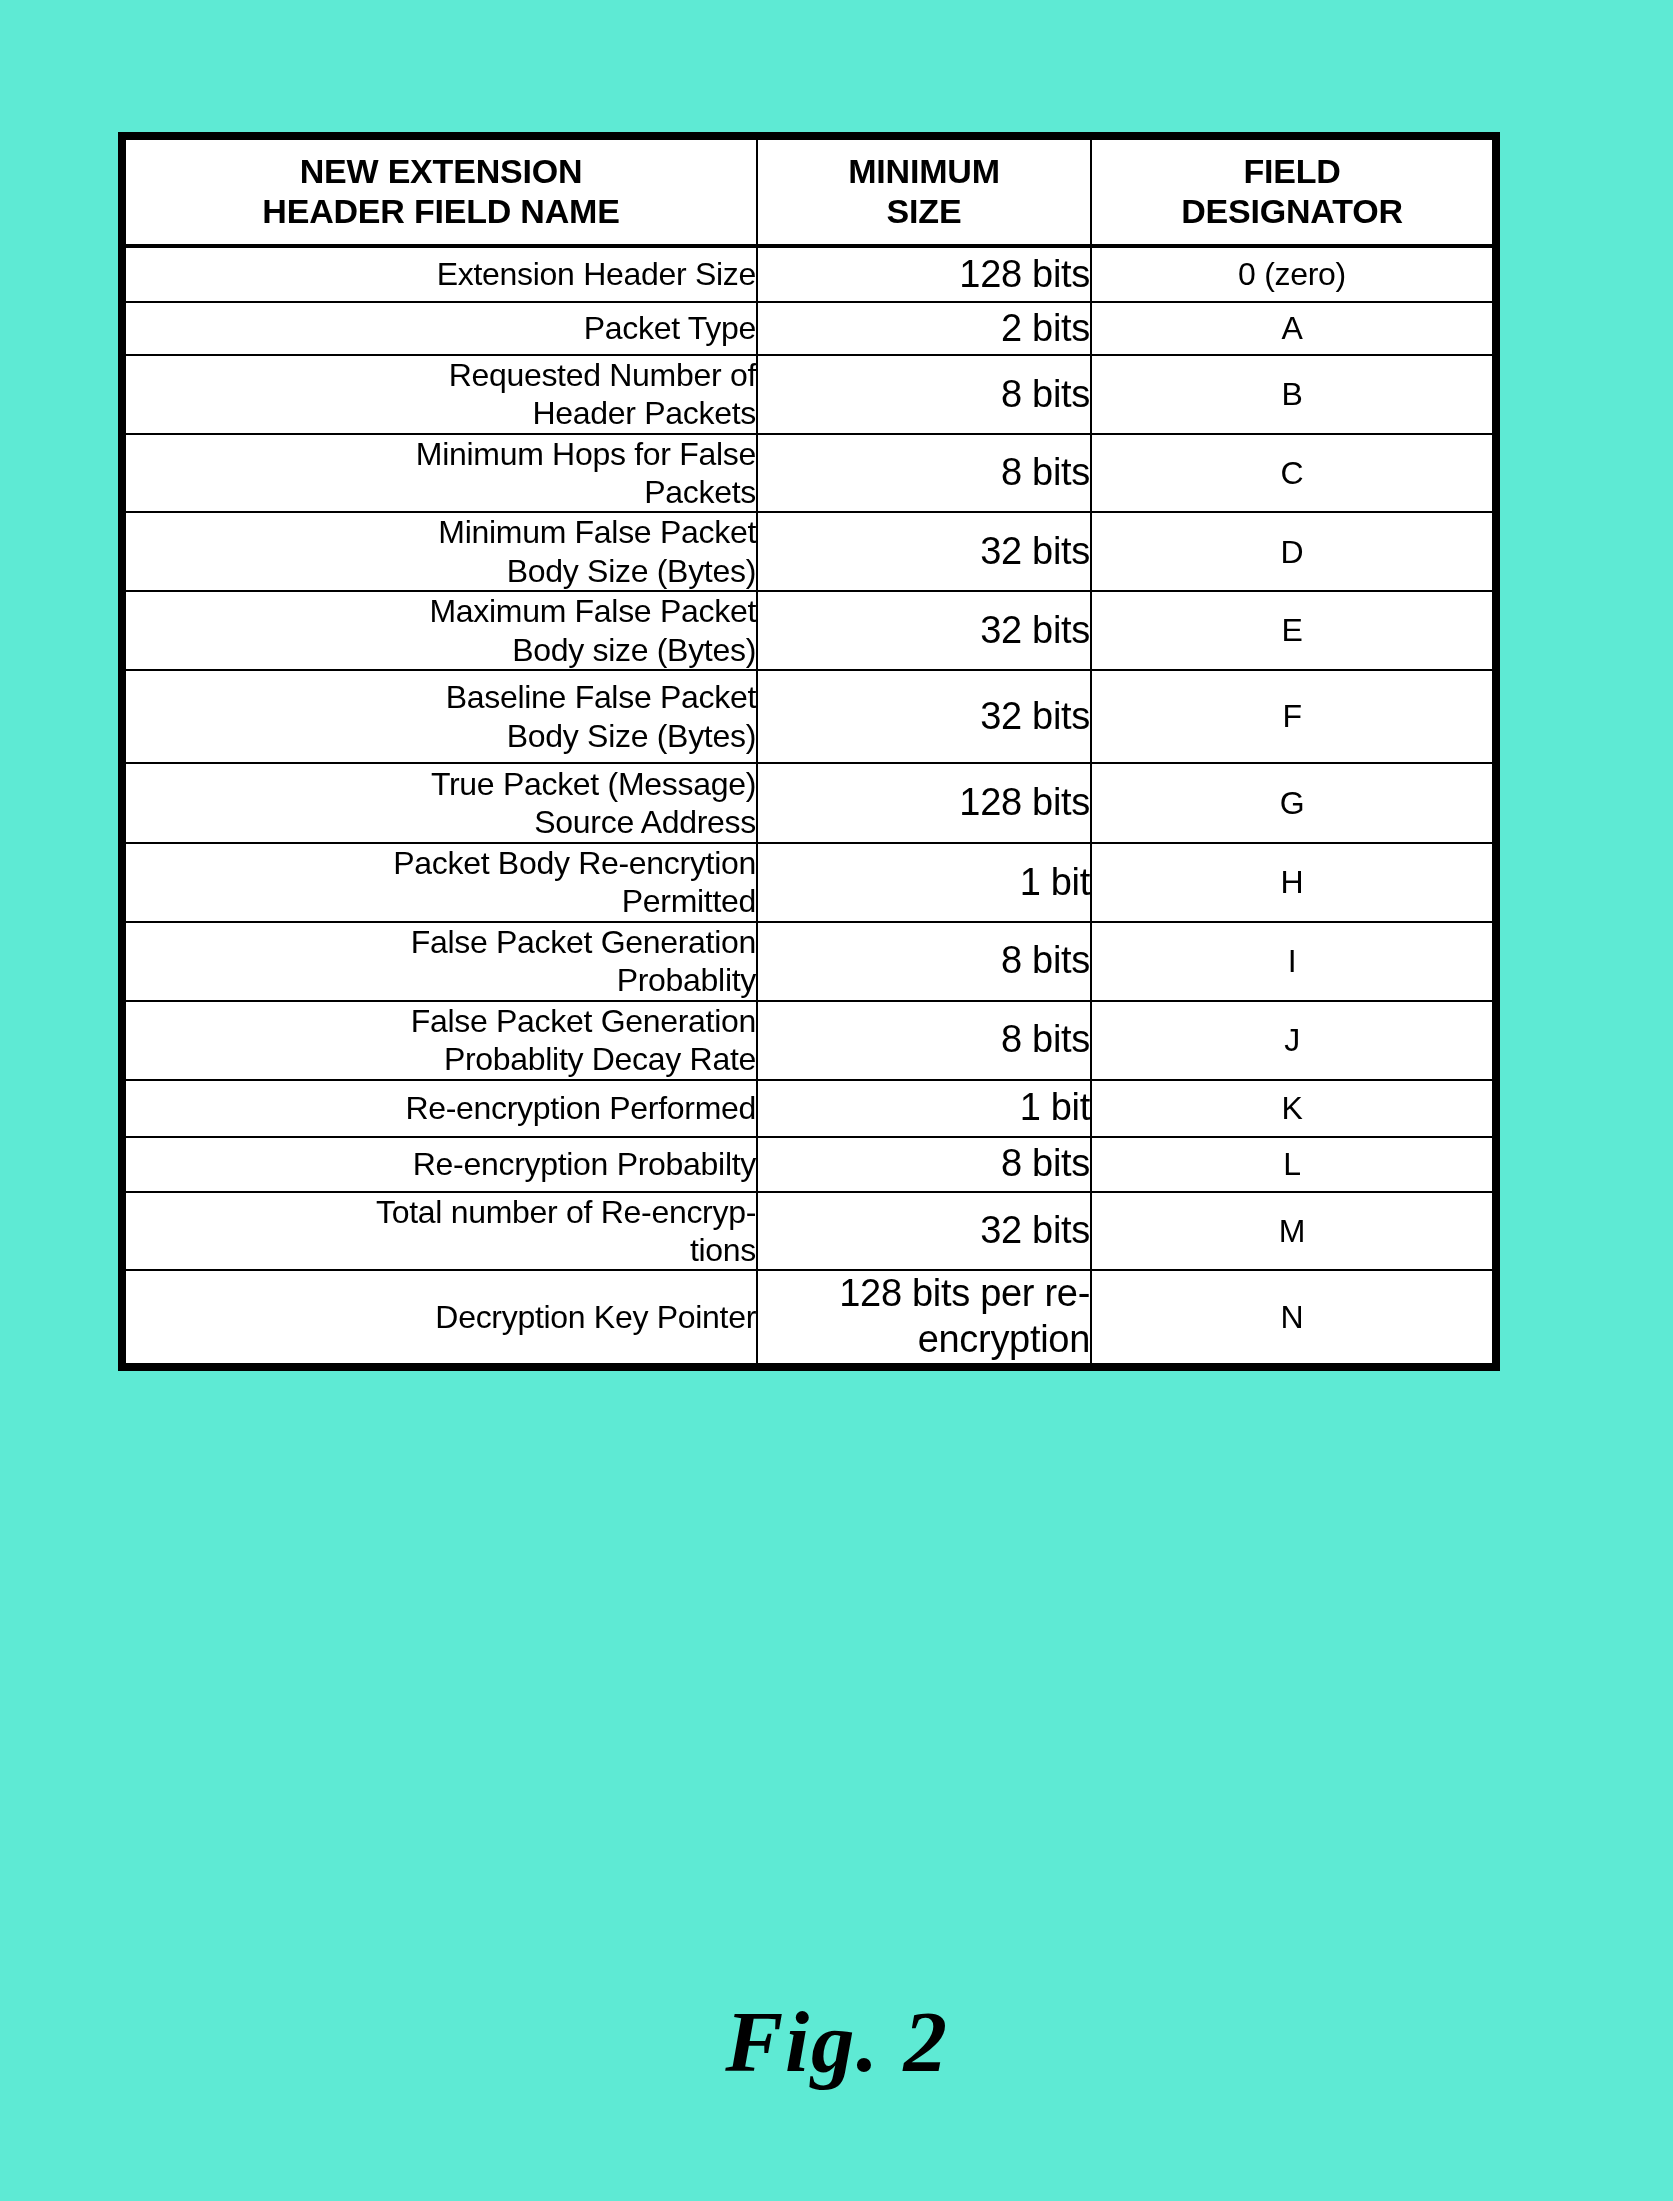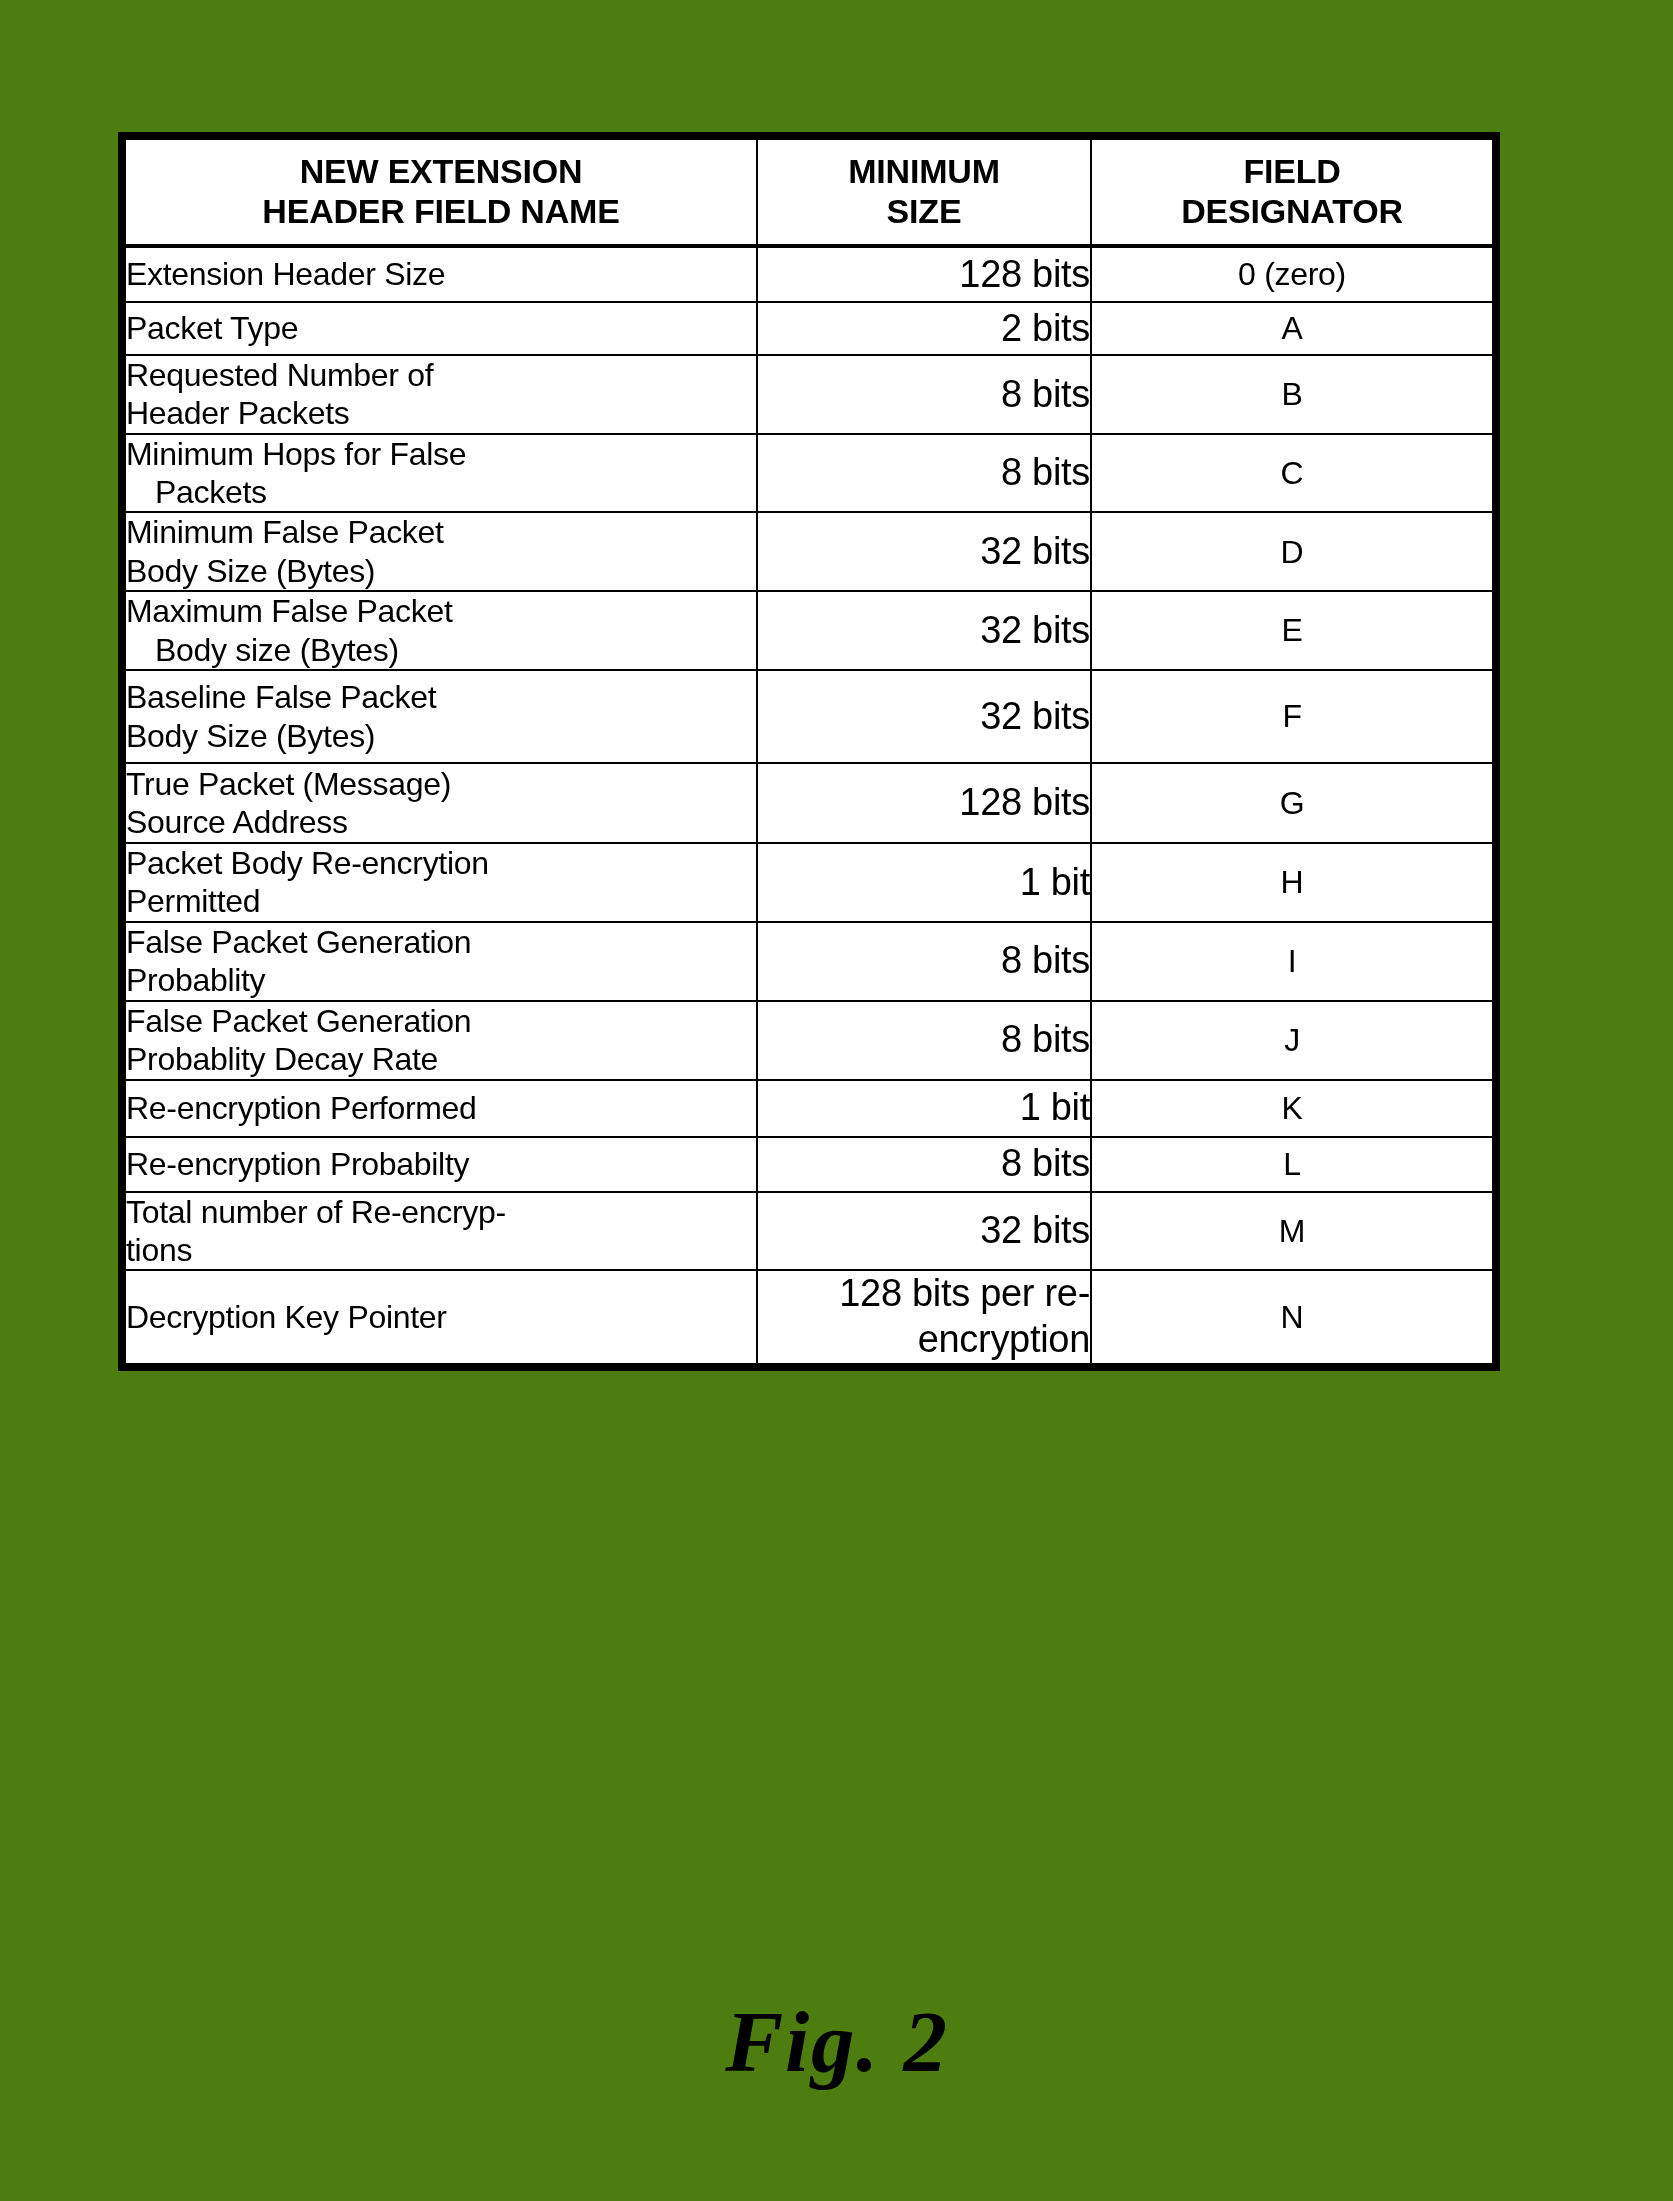--- a/index.html
+++ b/index.html
@@ -15,21 +15,21 @@
     font-family: "Liberation Sans", sans-serif;
     color: #000000;
     overflow: hidden;
   }
 
   #figure-sheet {
     position: absolute;
     left: 0; top: 0;
     width: 1674px;
     height: 2201px;
-    background: #4d7c0f;
+    background: #5eead4;
   }
 
   
   #header-field-table {
     position: absolute;
     left: 118px;
     top: 132px;
     width: 1373px;
     border-collapse: collapse;
     table-layout: fixed;
@@ -59,21 +59,21 @@
     line-height: 1.18;
     text-align: center;
     padding: 11px 9px 12.7px 9px;
     letter-spacing: -0.2px;
   }
 
   
   .cell-name {
     font-size: 32px;
     line-height: 1.2;
-    text-align: left;
+    text-align: right;
     padding: 9px 7.3px 11px 14.5px;
     letter-spacing: -0.3px;
   }
   .cell-size {
     font-size: 38px;
     line-height: 1.2;
     text-align: right;
     padding: 9px 5.5px 11px 5.5px;
     letter-spacing: -0.3px;
   }

